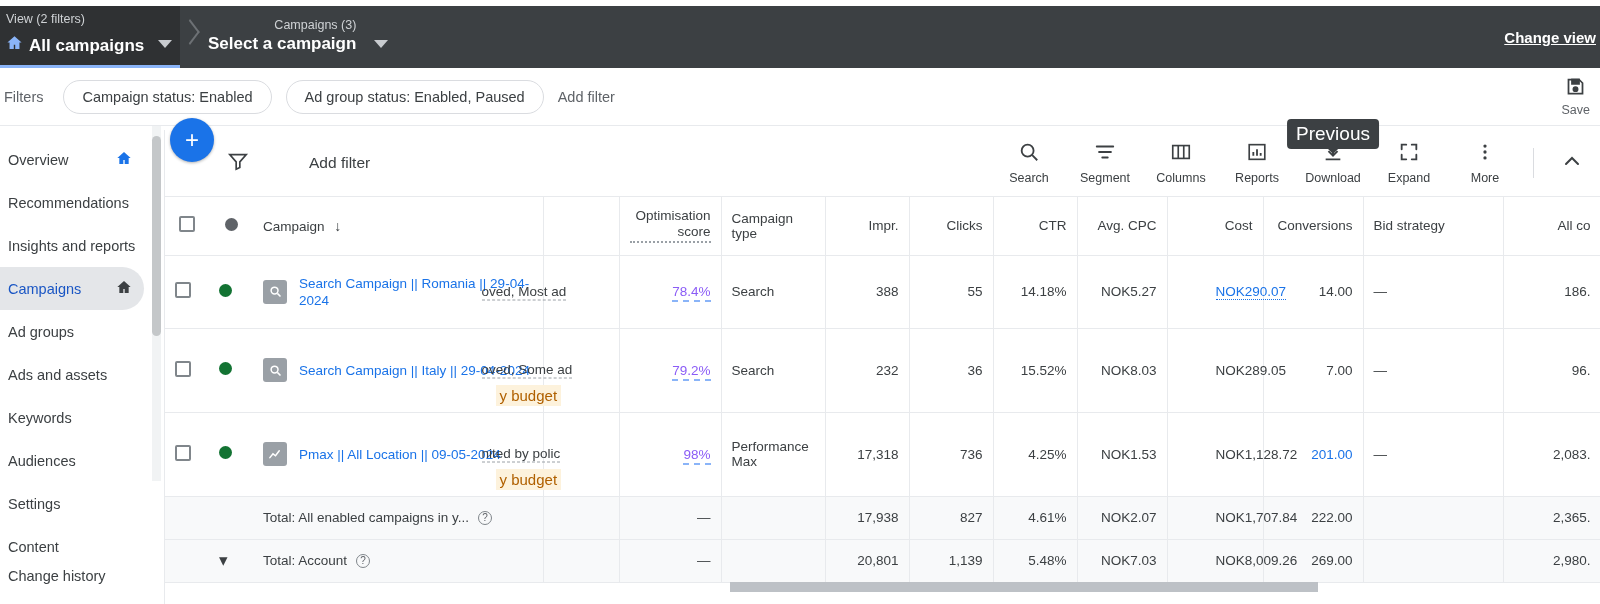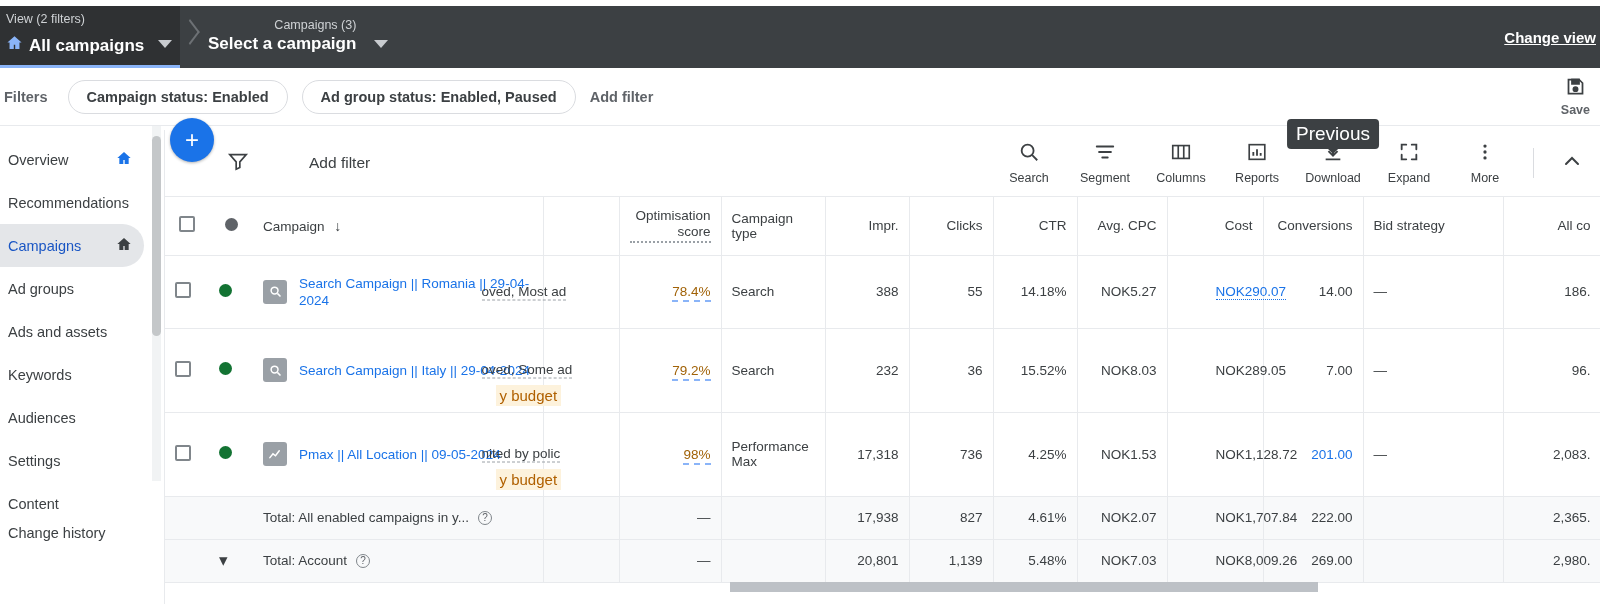--- a/index.html
+++ b/index.html
@@ -45,21 +45,20 @@
   .change-view {
     align-self: center; font-size: 15px; font-weight: bold; color: #fff;
     padding-right: 4px; white-space: nowrap; text-decoration: underline;
   }
 
   
   .filterbar {
     position: absolute; left: 0; top: 68px; width: 1600px; height: 58px;
     background: #fff; display: flex; align-items: center; padding: 0 4px;
     border-bottom: 1px solid #e8eaed;
-    font-weight: bold;
   }
   .filters-label { font-size: 14.5px; color: #5f6368; margin-right: 20px; }
   .fchip {
     border: 1px solid #dadce0; border-radius: 20px; padding: 8px 18px;
     font-size: 14.5px; color: #3c4043; margin-right: 14px; white-space: nowrap;
     background: #fff;
   }
   .add-filter-link { font-size: 14.5px; color: #5f6368; }
   .filterbar-spacer { flex: 1; }
   .save-box { display: flex; flex-direction: column; align-items: center; gap: 2px; padding-right: 6px; }
@@ -177,21 +176,21 @@
     white-space: nowrap; font-size: 13.5px; color: #3c4043;
     border-bottom: 1px dashed #9aa0a6; padding-bottom: 1px;
   }
   .bud-frag2 {
     position: absolute; left: -48px; bottom: 6px; white-space: nowrap;
     font-size: 15px; color: #b06000; background: #fdf2dc; padding: 2px 4px;
   }
 
   .link-val { color: #1a73e8; }
   .link-val.dotted { border-bottom: 1px dotted #1a73e8; }
-  .opt-val { color: #a16207; border-bottom: 2px dashed #8ab4f8; padding-bottom: 1px; }
+  .opt-val { color: #8b5cf6; border-bottom: 2px dashed #8ab4f8; padding-bottom: 1px; }
 
   tr.row { height: 73px; }
   tr.row-tall { height: 84px; }
   tr.total { height: 43px; background: #f8f9fa; }
   tr.total td { color: #3c4043; }
   .total-label { display: flex; align-items: center; gap: 9px; }
   .help-icon {
     width: 14px; height: 14px; border: 1px solid #80868b; border-radius: 50%;
     font-size: 10px; color: #5f6368; display: inline-flex; align-items: center;
     justify-content: center; line-height: 1; flex: none;
@@ -261,20 +260,23 @@
     <div class="side-item">
       <span class="label">Overview</span>
       <span>
         <svg width="16" height="16" viewBox="0 0 24 24" fill="#1a73e8">
             <path d="M12 3 2 12h3v9h6v-6h2v6h6v-9h3z"></path>
           </svg>
       </span>
     </div>
     <div class="side-item">
       <span class="label">Recommendations</span>
+    </div>
+    <div class="side-item">
+      <span class="label">Insights and reports</span>
     </div>
     <div class="side-item active">
       <span class="label">Campaigns</span>
       <span>
         <svg width="16" height="16" viewBox="0 0 24 24" fill="#3c4043">
             <path d="M12 3 2 12h3v9h6v-6h2v6h6v-9h3z"></path>
           </svg>
       </span>
     </div>
     <div class="side-item">

